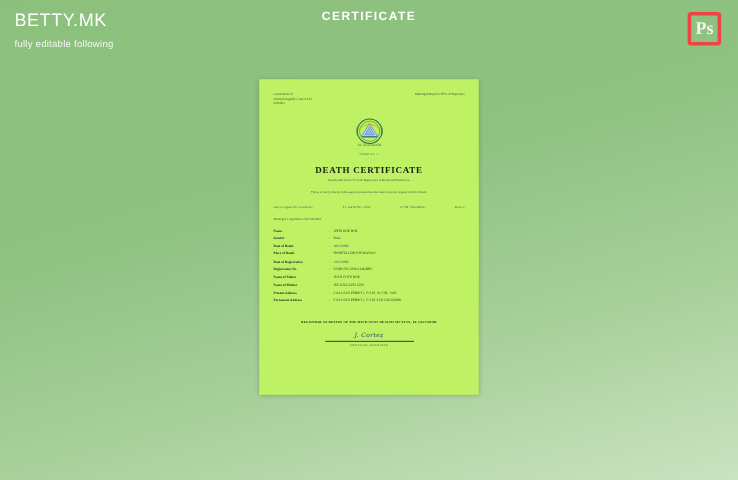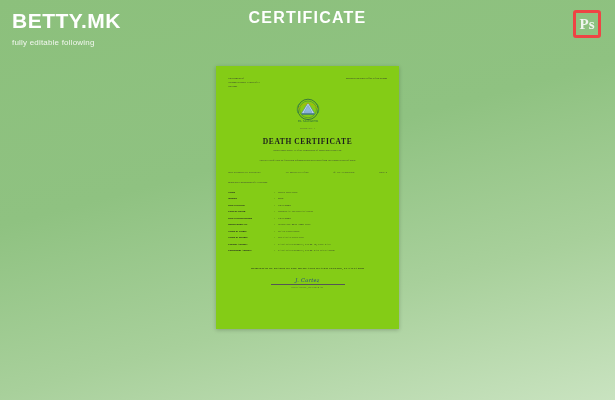--- a/index.html
+++ b/index.html
@@ -12,46 +12,46 @@
     background: linear-gradient(165deg, #8cc07c 0%, #8fc281 40%, #a8d09b 70%, #c9e3c0 100%);
     position: relative;
   }
 
   
   .brand {
     position: absolute; left: 12px; top: 10px;
     color: #ffffff;
   }
   .brand-title {
-    font-size: 21px; font-weight: bold; letter-spacing: .5px;
+    font-size: 15px; font-weight: normal; letter-spacing: .5px;
     line-height: 1;
   }
   .brand-sub {
     font-size: 8px; margin-top: 7px; color: #f2f7ef; letter-spacing: .2px;
   }
   .page-title {
     position: absolute; left: 0; right: 0; top: 9px;
     text-align: center; color: #ffffff;
-    font-size: 16px; font-weight: bold; letter-spacing: 1.2px;
+    font-size: 10px; font-weight: bold; letter-spacing: 1.2px;
   }
   .ps-badge {
     position: absolute; right: 14px; top: 10px;
     width: 28px; height: 28px;
     border: 3px solid #ef4444; border-radius: 3px;
     color: #f0f5ee; font-size: 15px; font-weight: bold;
     display: flex; align-items: center; justify-content: center;
     font-family: "Liberation Serif", serif;
   }
 
   
   .sheet {
     position: absolute;
     left: 216px; top: 66px;
     width: 183px; height: 263px;
-    background: #84cc16;
+    background: #bef264;
     box-shadow: 0 1px 4px rgba(0,0,0,.22);
     padding: 11px 12px 10px 12px;
     font-family: "Liberation Serif", serif;
     color: #2c2c2c;
   }
 
   .doc-top {
     display: flex; justify-content: space-between;
     font-size: 2.6px; line-height: 1.5; color: #333;
   }

